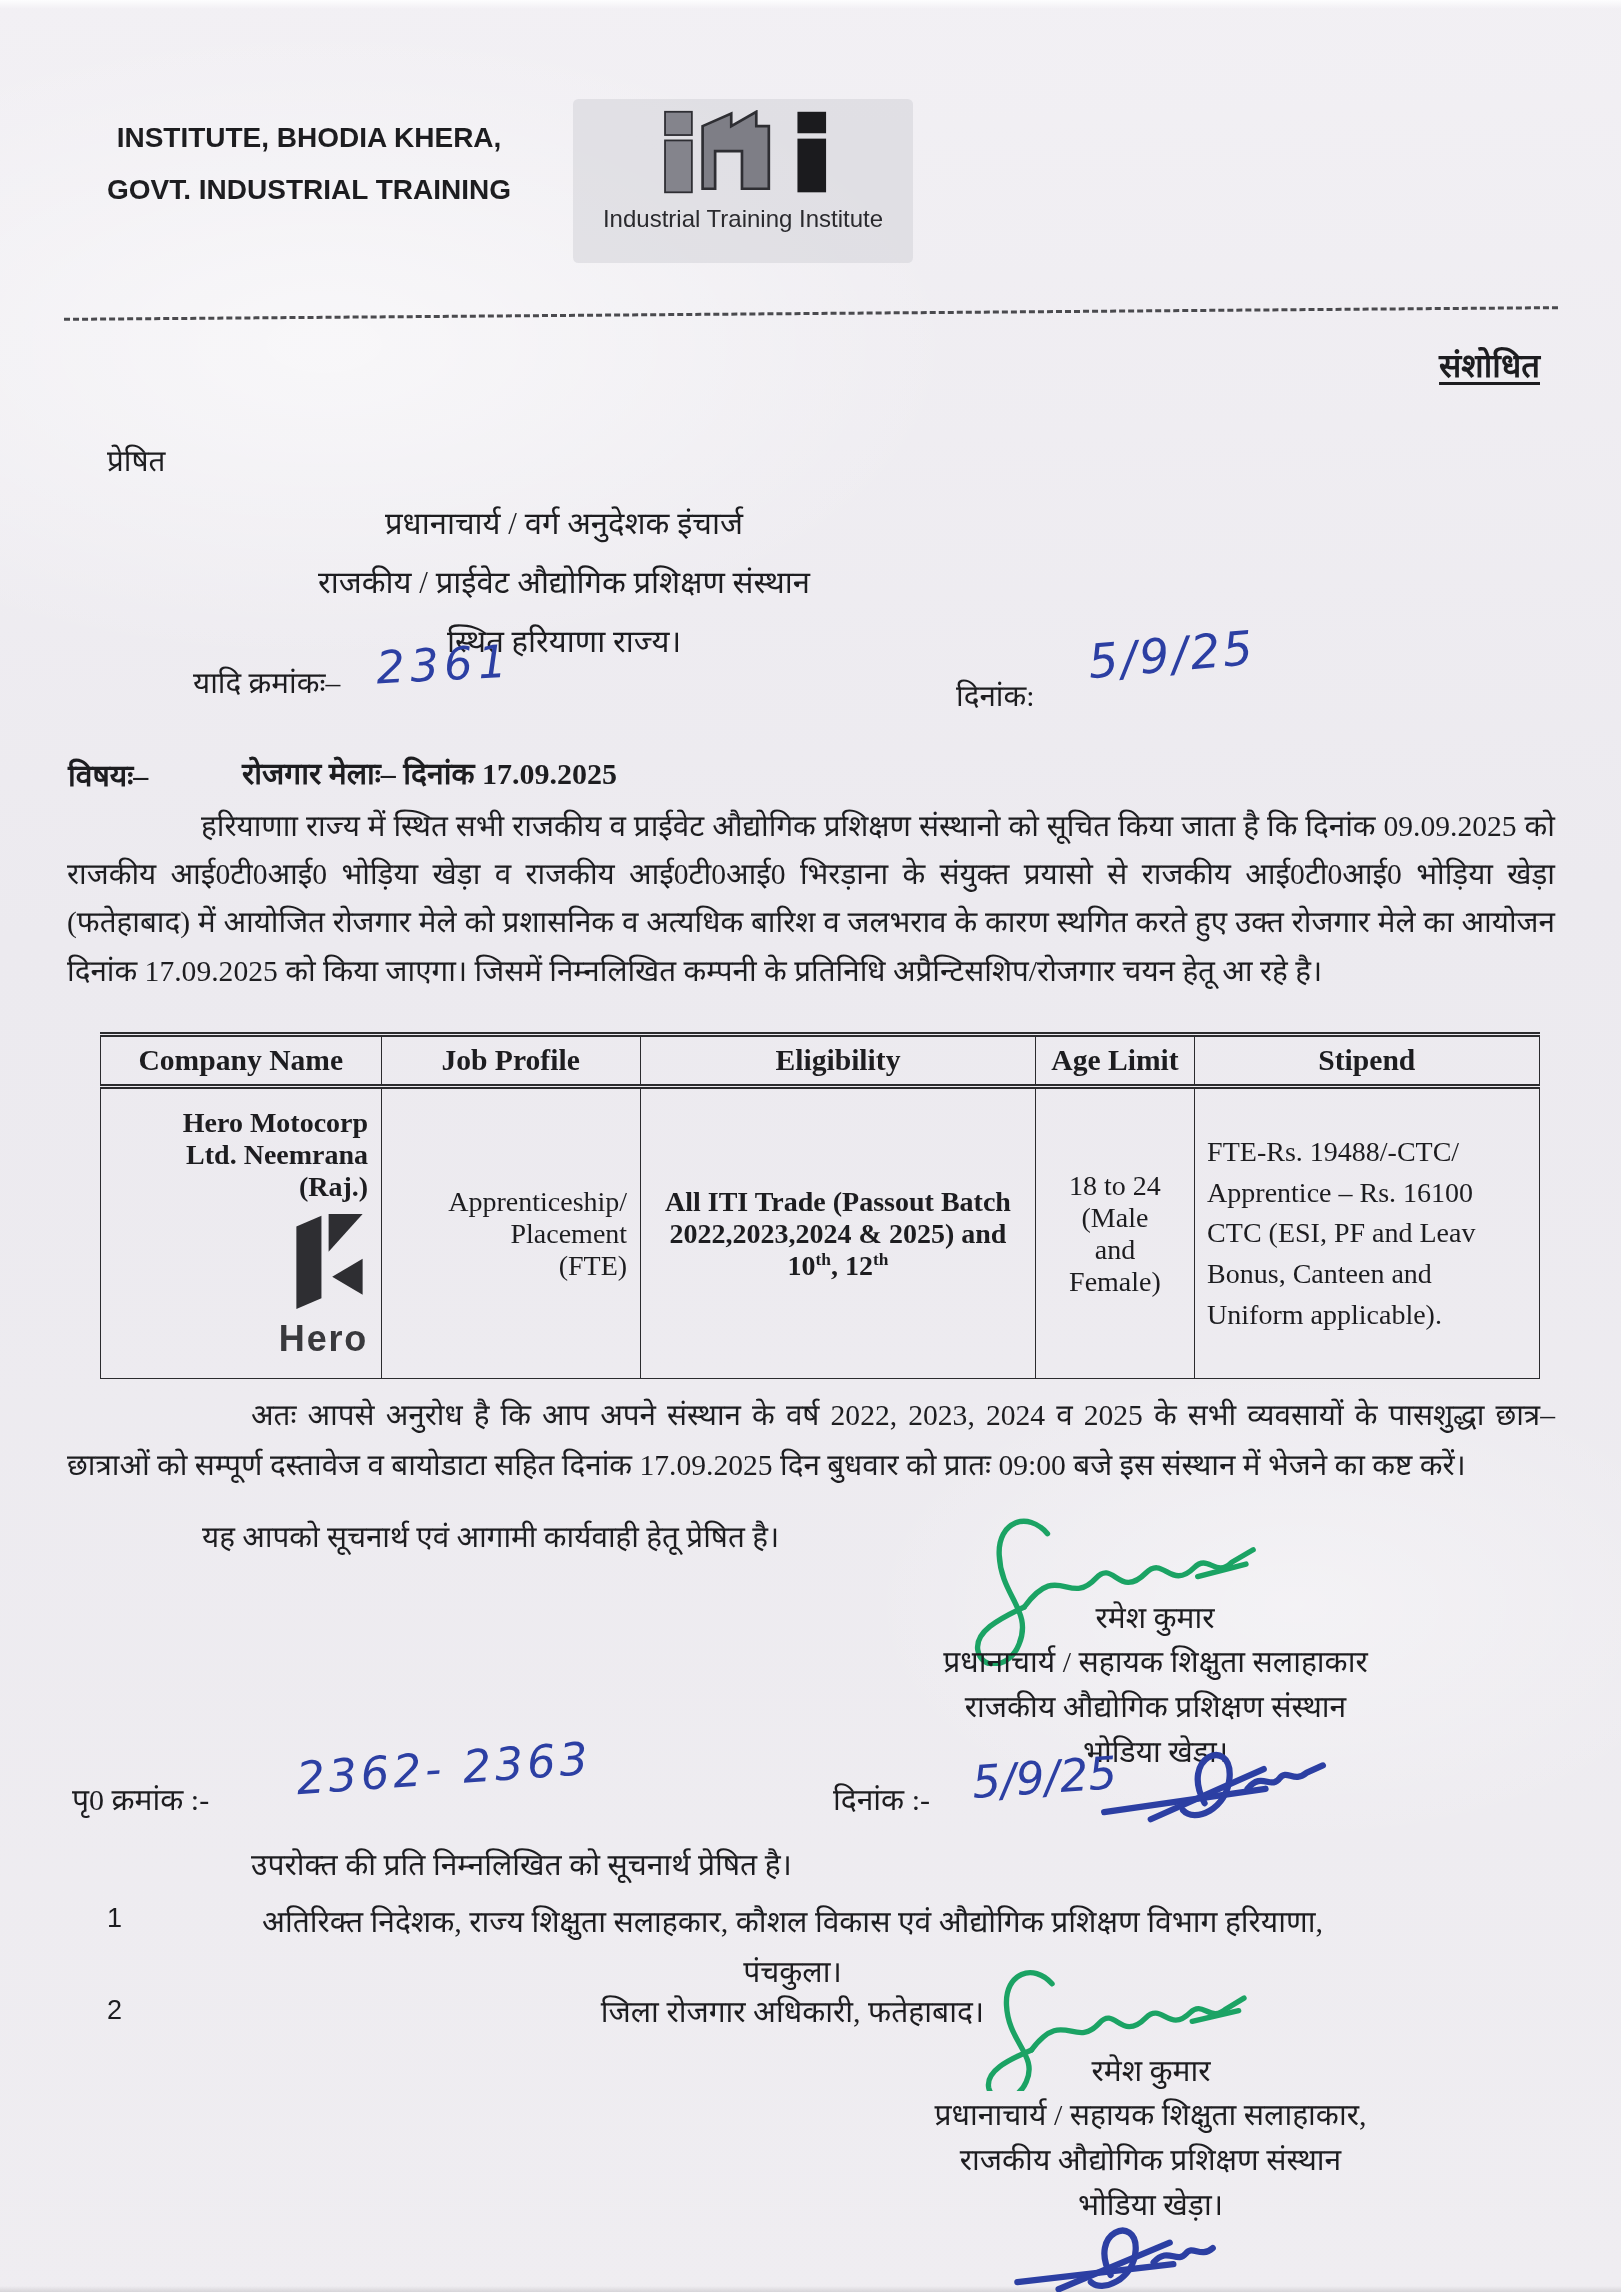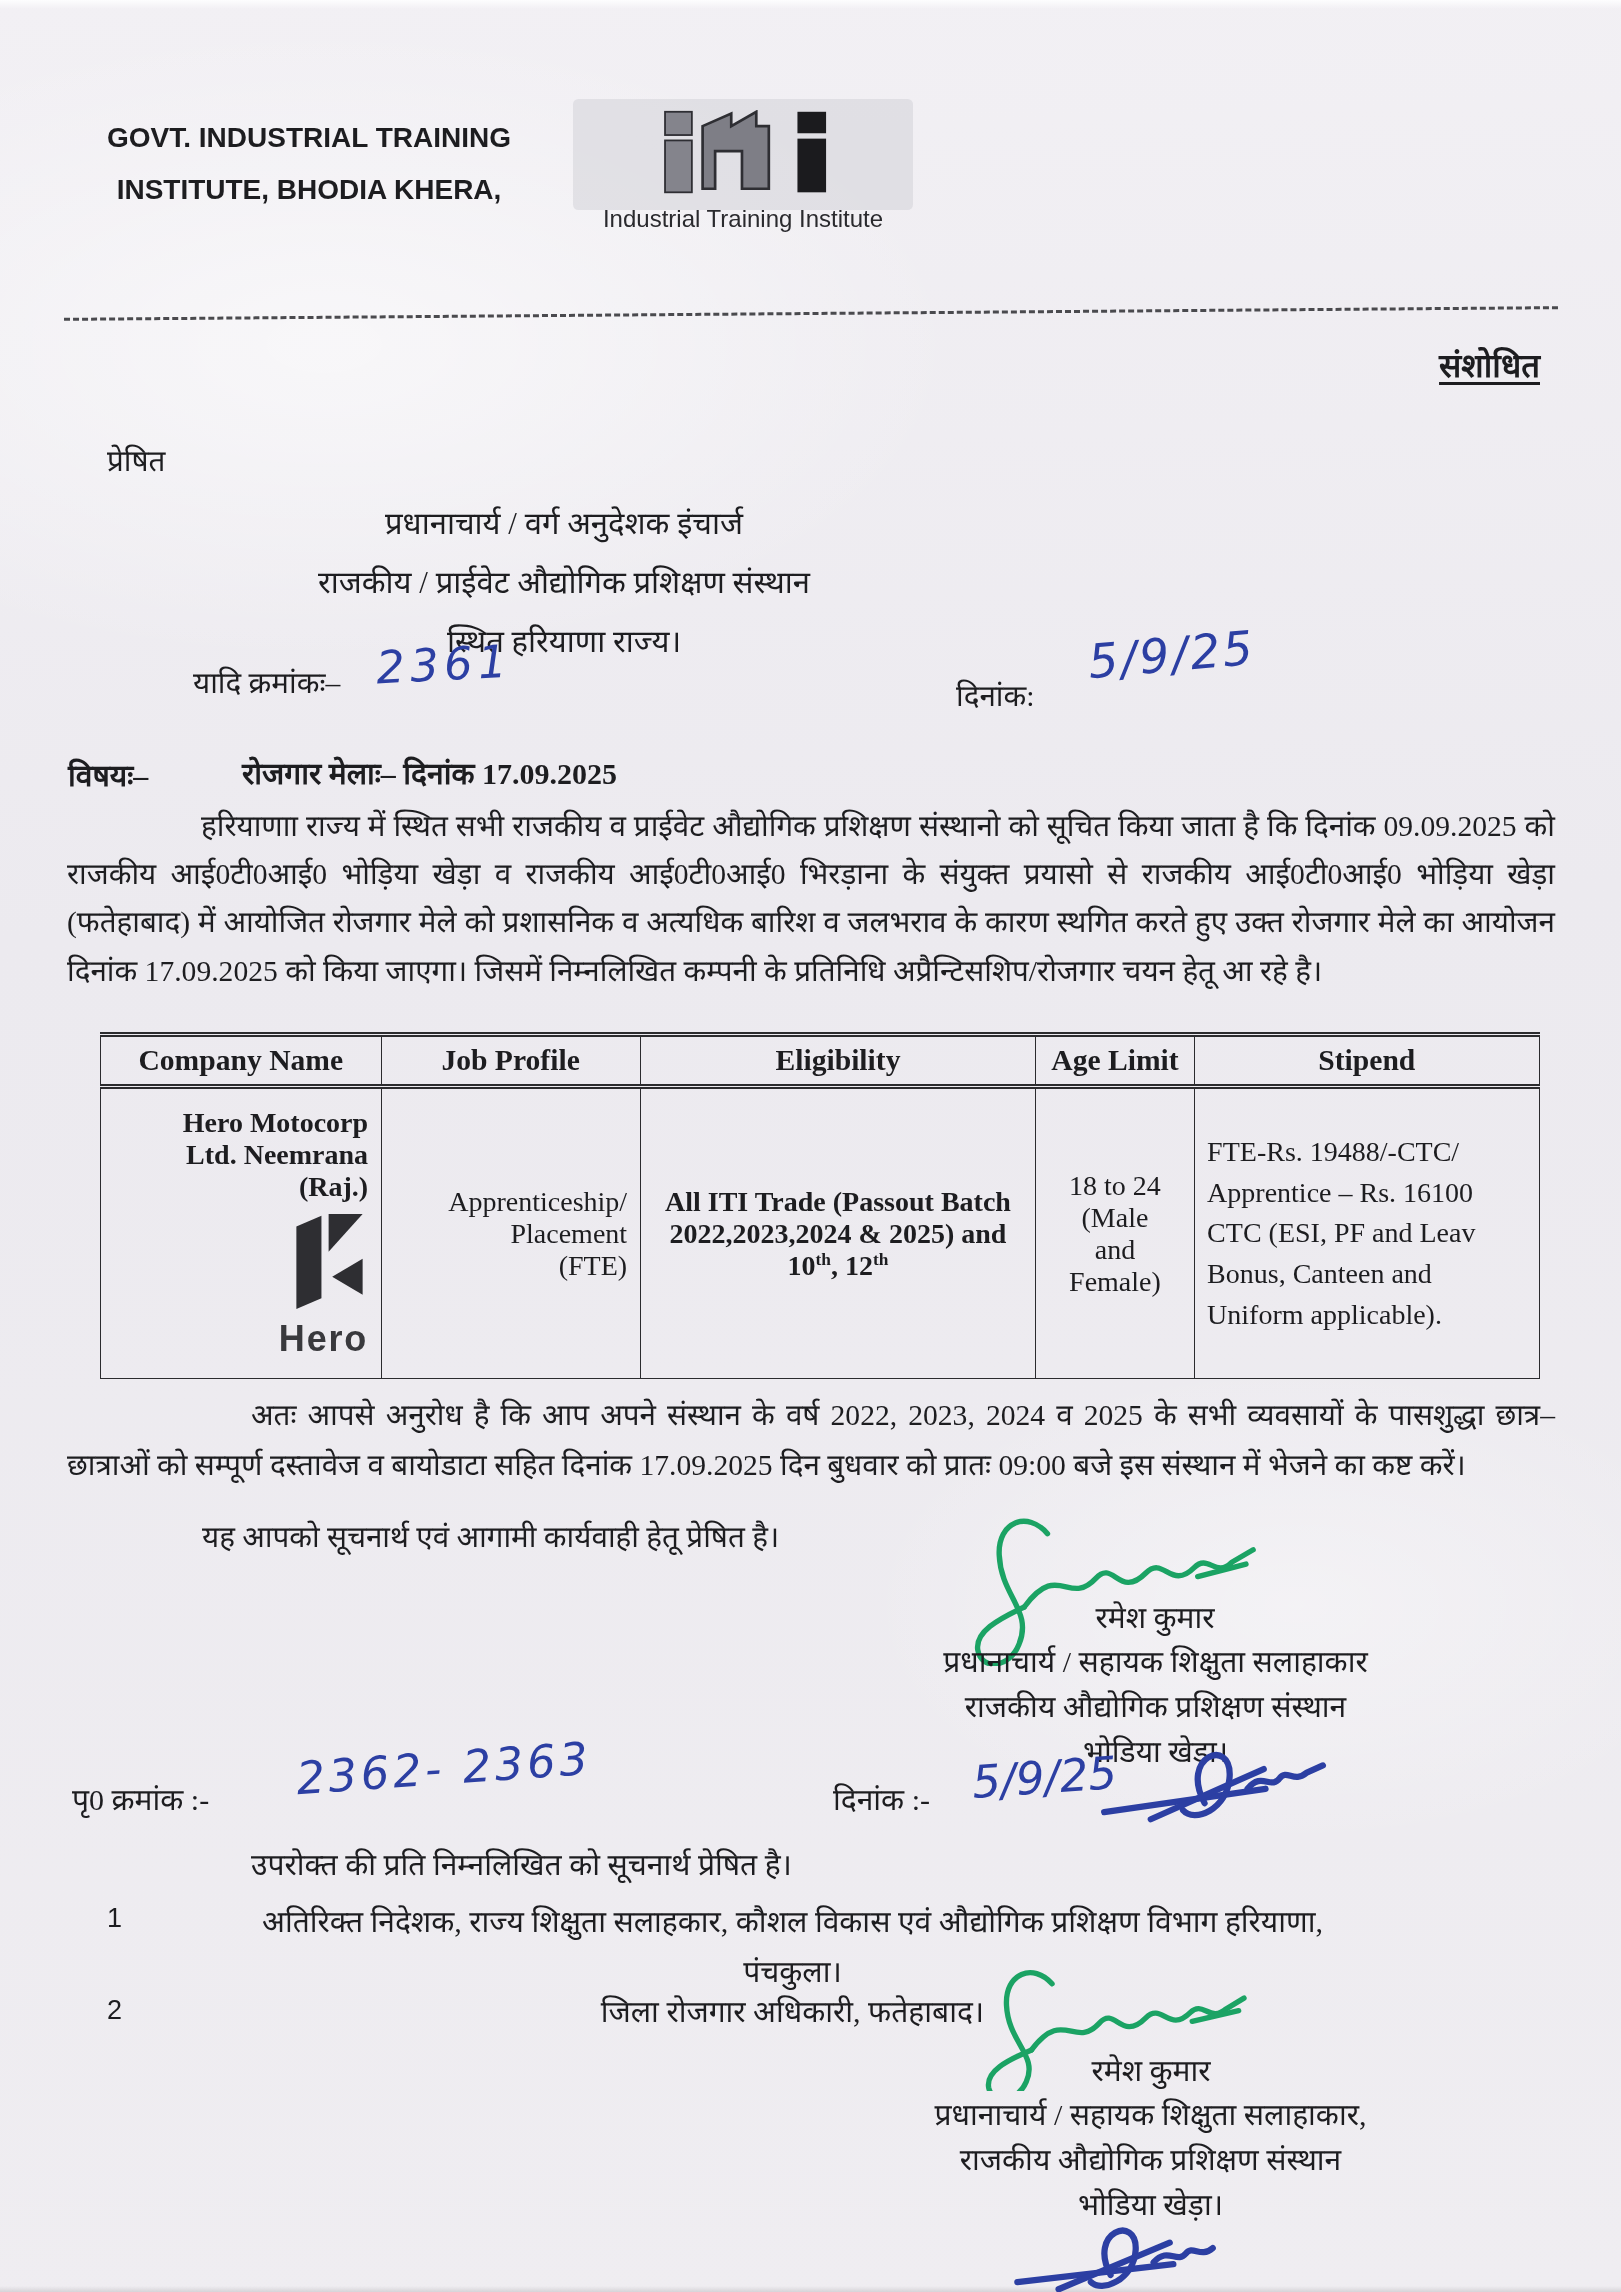--- a/index.html
+++ b/index.html
@@ -36,25 +36,25 @@
   sup{font-size:.62em;}
 </style>
 </head>
 <body>
 
 <div class="page">
   <div class="edge-top"></div>
   <div class="edge-bottom"></div>
 
   <div class="abs sans bold center" style="left:85px;top:112px;width:448px;font-size:28px;line-height:52px;">
+    <div>INSTITUTE, BHODIA KHERA,</div>
     <div>GOVT. INDUSTRIAL TRAINING</div>
-    <div>INSTITUTE, BHODIA KHERA,</div>
   </div>
 
-  <div class="abs" style="left:573px;top:99px;width:340px;height:111px;background:rgba(205,203,210,.45);border-radius:5.4px;">
+  <div class="abs" style="left:573px;top:99px;width:340px;height:164px;background:rgba(205,203,210,.45);border-radius:5.4px;">
     <svg class="abs" style="left:90px;top:10.7px;" width="166" height="85" viewBox="0 0 185 95">
 
       <rect x="2" y="2" width="30" height="26" fill="#84848c" stroke="#2e2e33" stroke-width="2"></rect>
       <rect x="2" y="34" width="30" height="58" fill="#84848c" stroke="#2e2e33" stroke-width="2"></rect>
 
       <polygon points="44,22 76,8 76,22 104,6 104,22 118,22 118,92 88,92 88,50 58,50 58,92 44,92" transform="translate(0,-4)" fill="#7e7e86" stroke="#2e2e33" stroke-width="3"></polygon>
 
       <rect x="150" y="2" width="32" height="24" fill="#1b1b1e"></rect>
       <rect x="150" y="32" width="32" height="60" fill="#1b1b1e"></rect>
     </svg>

